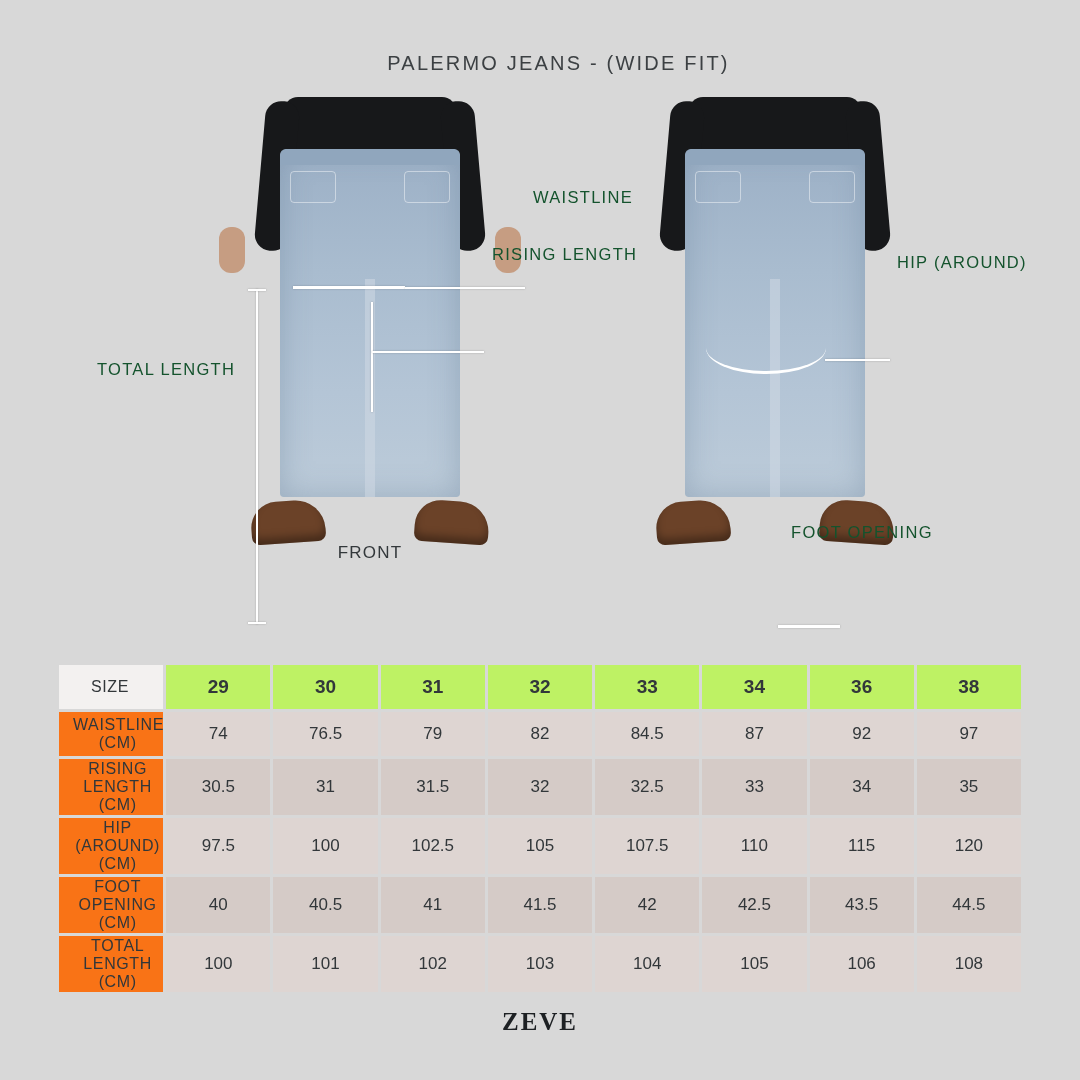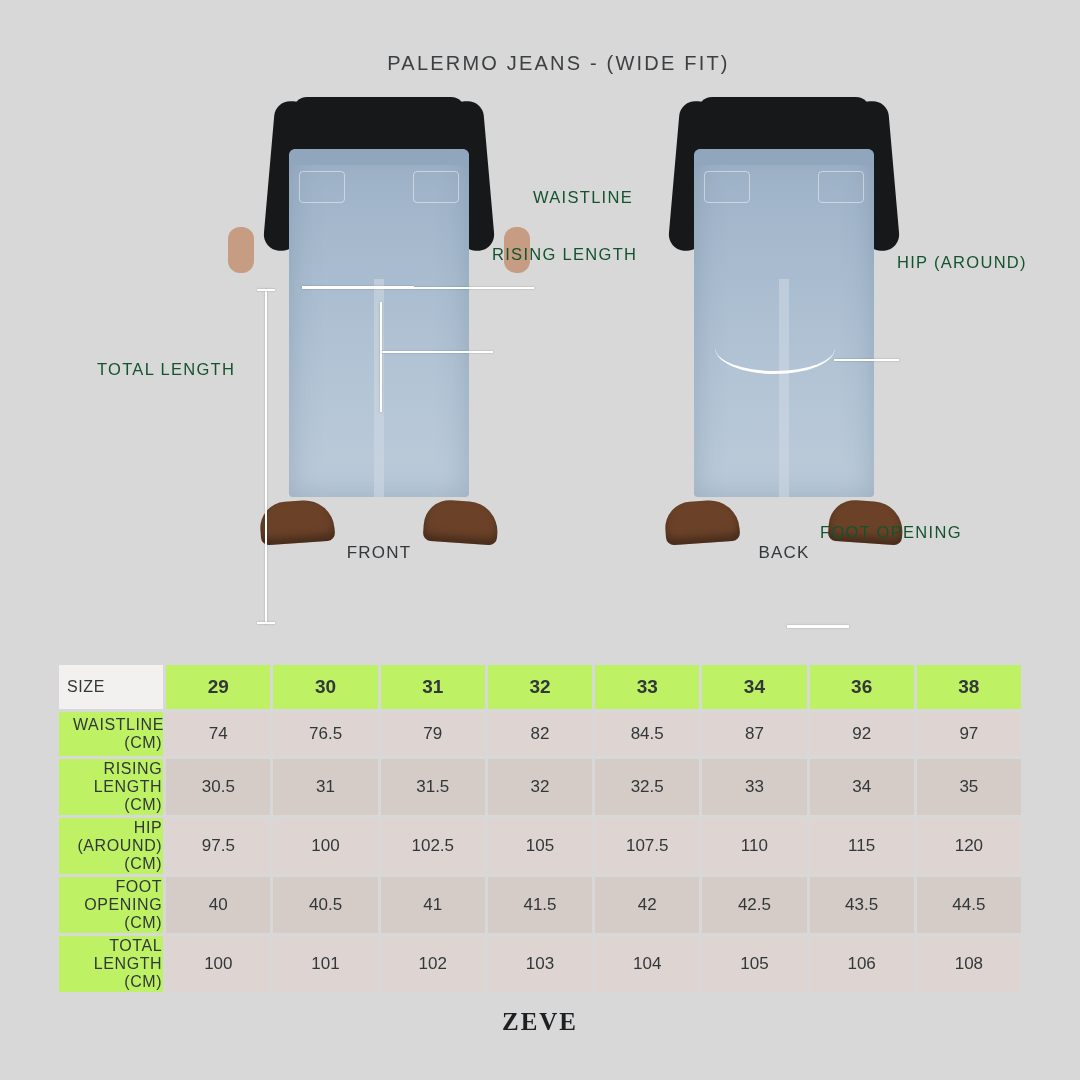--- a/index.html
+++ b/index.html
@@ -35,21 +35,20 @@
     color: #3c4043;
     margin: 12px 0 0 0;
     padding-left: 37px;
   }
 
   
   .figures {
     position: relative;
     height: 480px;
     margin-top: 22px;
-    margin-left: 9px;
   }
 
   .figure {
     position: absolute;
     top: 0;
     width: 250px;
     height: 440px;
   }
   .figure.front { left: 245px; }
   .figure.back  { left: 650px; }
@@ -153,21 +152,21 @@
   .callout {
     position: absolute;
     font-size: 16.5px;
     letter-spacing: 1.3px;
     color: #14532d;
     white-space: nowrap;
   }
   .cal-waistline     { left: 533px; top: 188px; }
   .cal-rising        { left: 492px; top: 245px; }
   .cal-hip           { left: 897px; top: 253px; }
-  .cal-foot          { left: 820px; top: 523px; }
+  .cal-foot          { left: 791px; top: 523px; }
   .cal-total         { left: 97px;  top: 360px; }
 
   .measure-line {
     position: absolute;
     background: #ffffff;
     box-shadow: 0 0 2px rgba(0,0,0,.25);
   }
   
   .ln-waist-arrow { left: 293px; top: 189px; width: 112px; height: 3px; }
   .ln-waist-lead  { left: 405px; top: 190px; width: 120px; height: 1.5px; }
@@ -200,35 +199,35 @@
     table-layout: fixed;
   }
   th, td {
     height: 42px;
     text-align: center;
     font-size: 17px;
     color: #32373a;
     font-weight: 400;
   }
   .rowhead {
-    text-align: right;
+    text-align: center;
     padding-left: 14px;
-    background: #bef264;
+    background: #f97316;
     width: 212px;
     letter-spacing: .6px;
     font-size: 16px;
   }
   .sizehead {
     background: #bef264;
     font-weight: 700;
     font-size: 19px;
   }
   .sizelabel {
     text-align: left;
-    padding-left: 8px;
+    padding-left: 32px;
     background: #f3f1f0;
     font-size: 16px;
     letter-spacing: .6px;
     margin-top: 39px;
   }
   td.val { background: #ded5d2; }
   tr.alt td.val { background: #d5cbc7; }
 
   
   .brand {
@@ -270,21 +269,20 @@
   <div class="figure back">
     <div class="torso"></div>
     <div class="jeans">
       <div class="waistband"></div>
       <div class="pocket l"></div>
       <div class="pocket r"></div>
       <div class="crotch"></div>
     </div>
     <div class="shoe l"></div>
     <div class="shoe r"></div>
-    <div class="fig-caption">BACK</div>
   </div>
 
   <div class="measure-line ln-waist-arrow"></div>
   <div class="measure-line ln-waist-lead"></div>
   <div class="measure-line ln-rise-vert"></div>
   <div class="measure-line ln-rise-lead"></div>
   <div class="hip-curve"></div>
   <div class="measure-line ln-hip-lead"></div>
   <div class="measure-line ln-foot-arrow"></div>
   <div class="measure-line ln-total-vert"></div>

